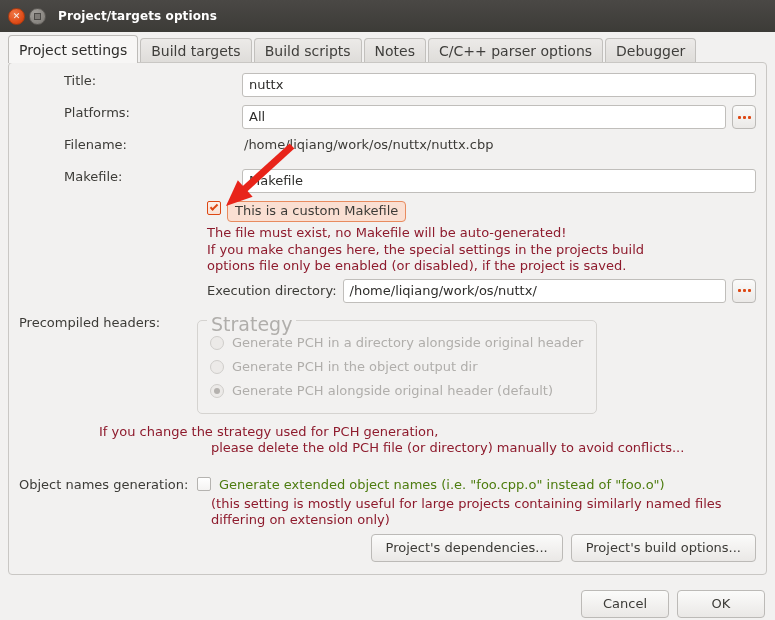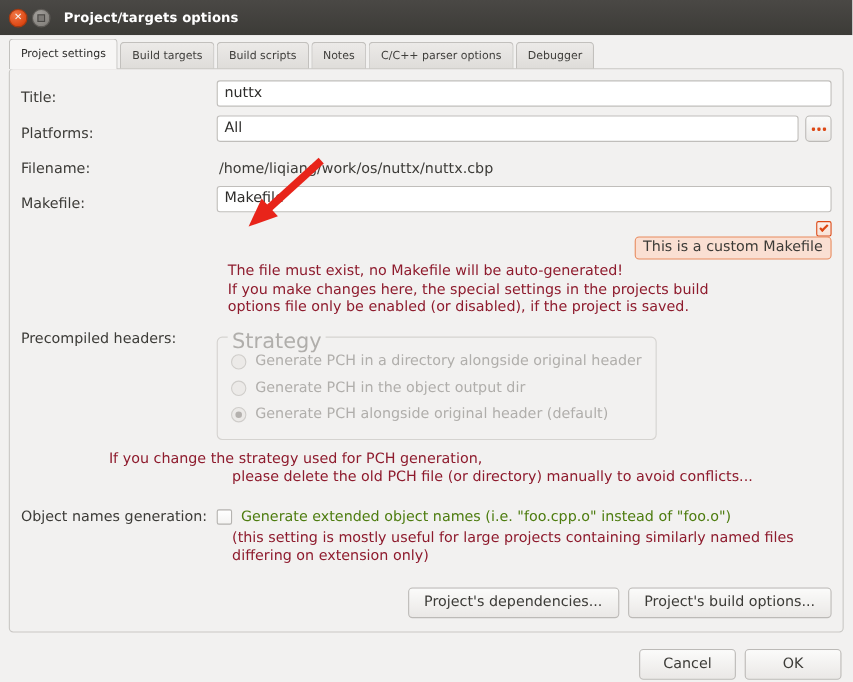--- a/index.html
+++ b/index.html
@@ -80,21 +80,21 @@
     display: flex;
     align-items: flex-end;
     padding: 8px 0 0 8px;
     height: 31px;
     box-sizing: border-box;
   }
   .tab {
     height: 25px;
     line-height: 25px;
     padding: 0 10px;
-    font-size: 10px;
+    font-size: 14px;
     color: #3f3e3b;
     background: linear-gradient(to bottom, #eceae8 0%, #dedcd9 100%);
     border: 1px solid #c2c0bd;
     border-bottom: none;
     border-top-left-radius: 4px;
     border-top-right-radius: 4px;
     margin-right: 2px;
     box-sizing: border-box;
     white-space: nowrap;
     position: relative;
@@ -118,23 +118,24 @@
     background: #f2f1f0;
     border: 1px solid #c9c7c4;
     border-radius: 4px;
     box-sizing: border-box;
     padding: 10px 10px 0 10px;
   }
 
   
   .row {
     display: flex;
-    align-items: flex-end;
+    align-items: flex-start;
     margin-bottom: 8px;
     min-height: 24px;
+    margin-left: 45px;
   }
   .lbl {
     width: 178px;
     flex: 0 0 178px;
     font-size: 13px;
     color: #3c3b37;
     box-sizing: border-box;
     padding-right: 6px;
   }
   .field {
@@ -222,25 +223,24 @@
     content: "";
     width: 6px;
     height: 6px;
     border-radius: 50%;
     background: #b4b1ae;
   }
 
   
   .cmk-row {
     display: flex;
-    align-items: flex-end;
+    align-items: flex-start;
     margin-left: 188px;
     margin-bottom: 3px;
     position: relative;
-    flex-direction: column;
   }
   .cmk-focus {
     margin-left: 6px;
     padding: 1px 7px 2px 7px;
     background: #fadfd2;
     border: 1px solid #e88b5f;
     border-radius: 4px;
     font-size: 13px;
     color: #3c3b37;
     line-height: 16px;
@@ -440,20 +440,29 @@
 
     <div class="cmk-row">
       <span class="cb checked"></span>
       <span class="cmk-focus">This is a custom Makefile</span>
     </div>
 
     <div class="warn">The file must exist, no Makefile will be auto-generated!</div>
     <div class="warn">If you make changes here, the special settings in the projects build</div>
     <div class="warn">options file only be enabled (or disabled), if the project is saved.</div>
 
+    <div class="exec-row">
+      <span class="exec-lbl">Execution directory:</span>
+      <span class="field">/home/liqiang/work/os/nuttx/</span>
+      <span class="browse">
+        <span class="dot"></span>
+        <span class="dot"></span>
+        <span class="dot"></span>
+      </span>
+    </div>
 
     <div class="pch-row">
       <div class="pch-lbl">Precompiled headers:</div>
       <div class="groupbox">
         <div class="groupbox-title">Strategy</div>
         <div class="radio-item">
           <span class="radio"></span>
           <span>Generate PCH in a directory alongside original header</span>
         </div>
         <div class="radio-item">

